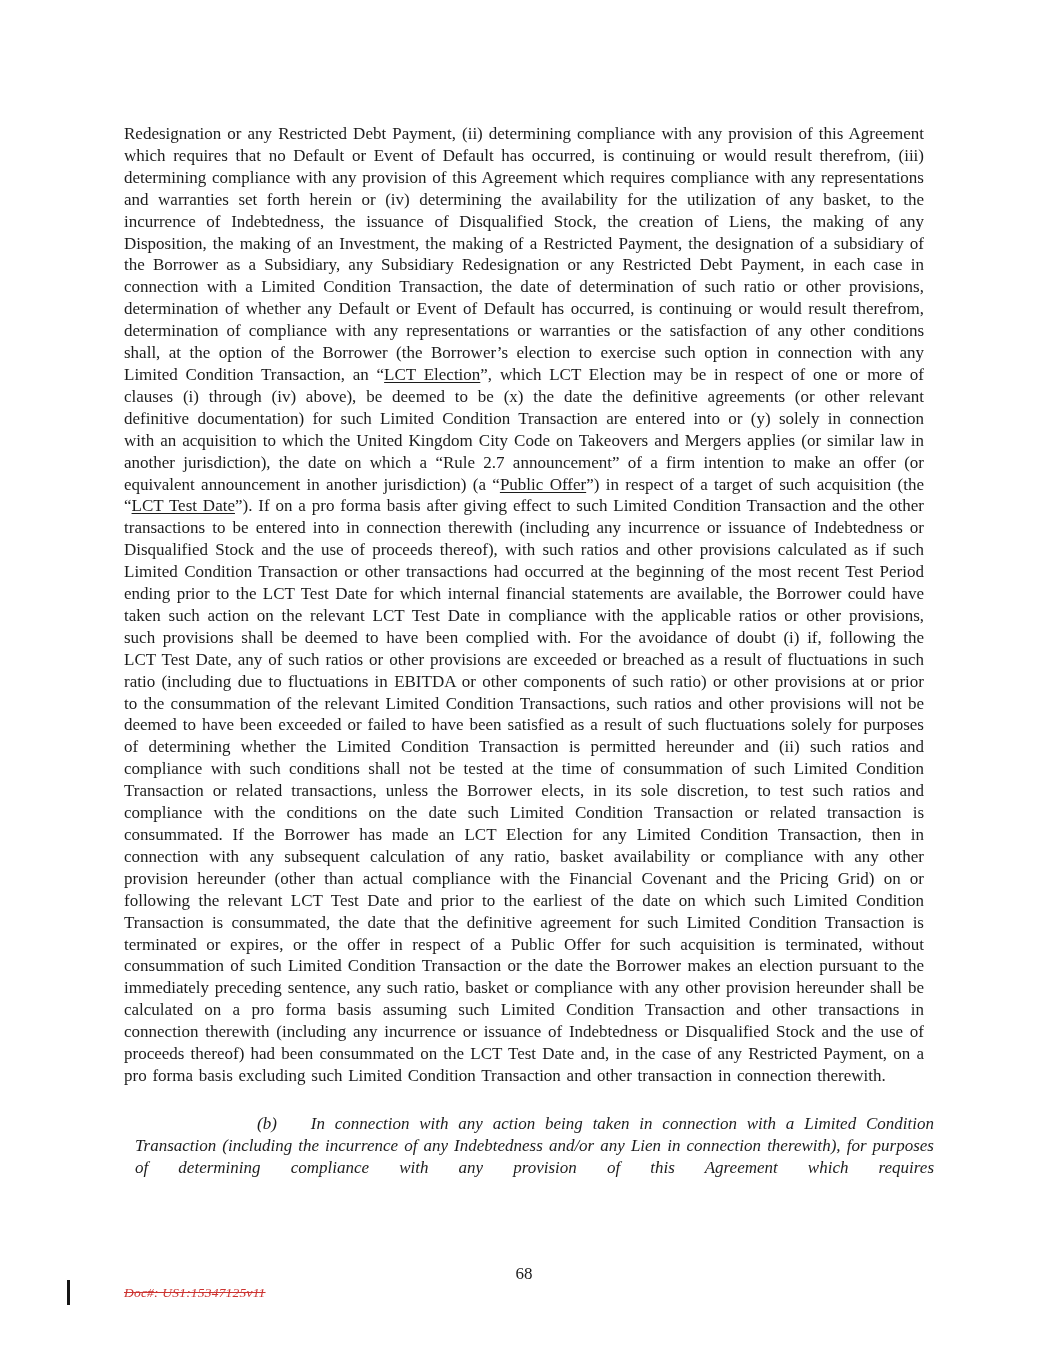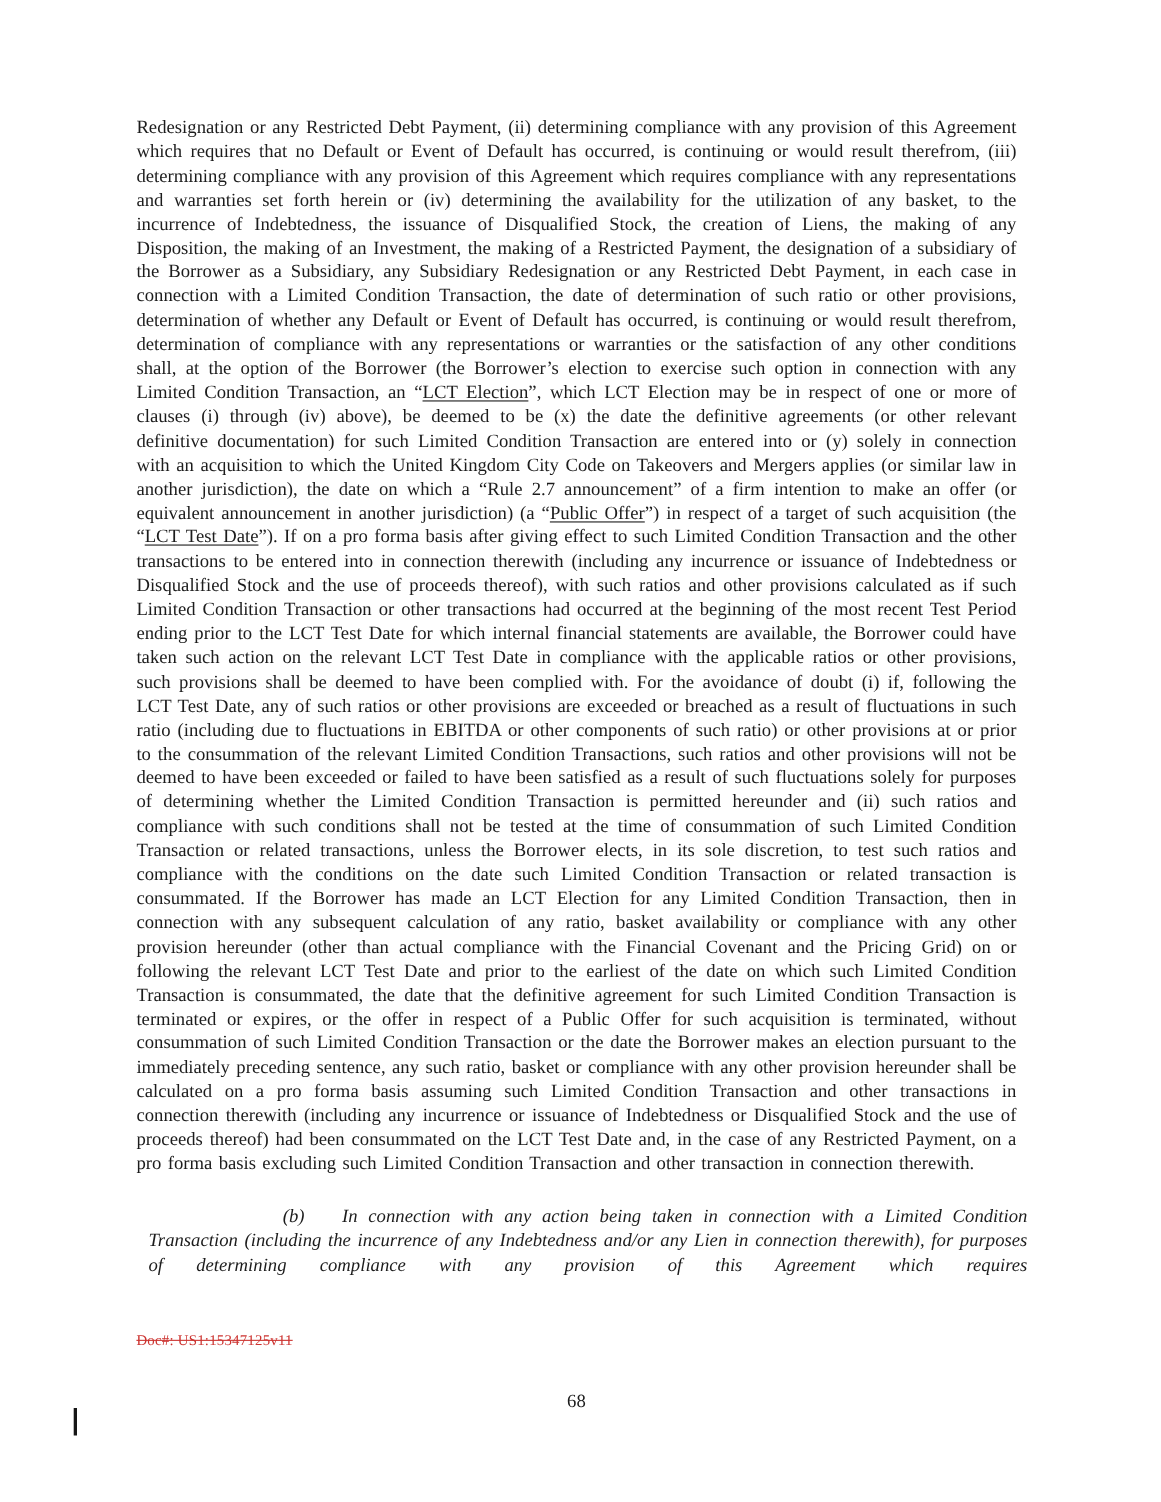--- a/index.html
+++ b/index.html
@@ -7,21 +7,21 @@
     width: 1055px; height: 1365px;
     background: #ffffff;
     font-family: "Liberation Serif", "DejaVu Serif", serif;
     color: #1c1c1c;
     position: relative;
     overflow: hidden;
   }
   .page { position: absolute; inset: 0; }
   .text-block {
     position: absolute;
-    left: 124px; top: 105px;
+    left: 124px; top: 123px;
     width: 800px;
   }
   .text-block p {
     margin: 0;
     font-size: 17px;
     line-height: 21.9px;
     text-align: justify;
     word-spacing: 1.5px;
   }
   .text-block p.sub {
@@ -39,24 +39,25 @@
   }
   .page-number {
     position: absolute;
     left: 124px; top: 1264px;
     width: 800px;
     text-align: center;
     font-size: 17px;
   }
   .doc-stamp {
     position: absolute;
-    left: 124px; top: 1211px;
+    left: 124px; top: 1285px;
     font-size: 13.5px;
     text-decoration: line-through;
     letter-spacing: 0.2px;
+    font-style: italic;
   }
   .change-bar {
     position: absolute;
     left: 67px; top: 1280px;
     width: 3px; height: 25px;
     background: #161616;
   }
 </style>
 </head>
 <body style="background: rgb(255, 255, 255); color: rgb(28, 28, 28);">

